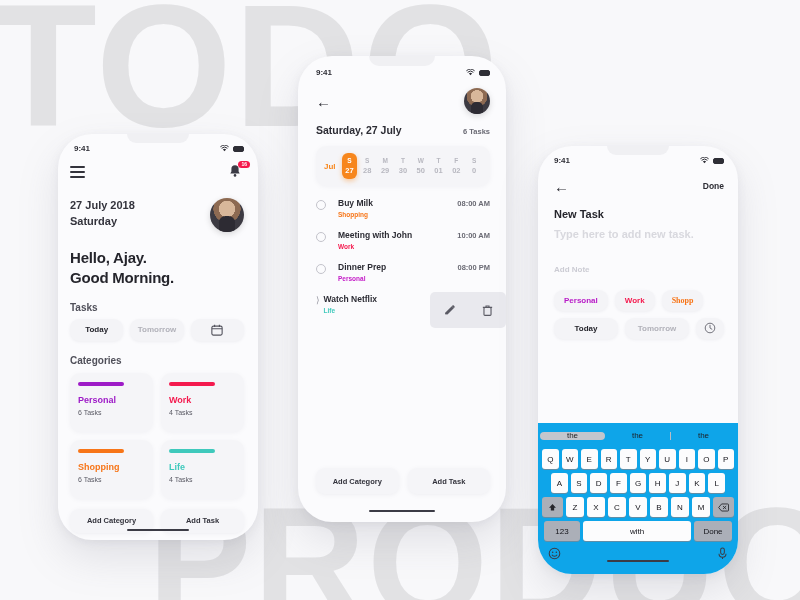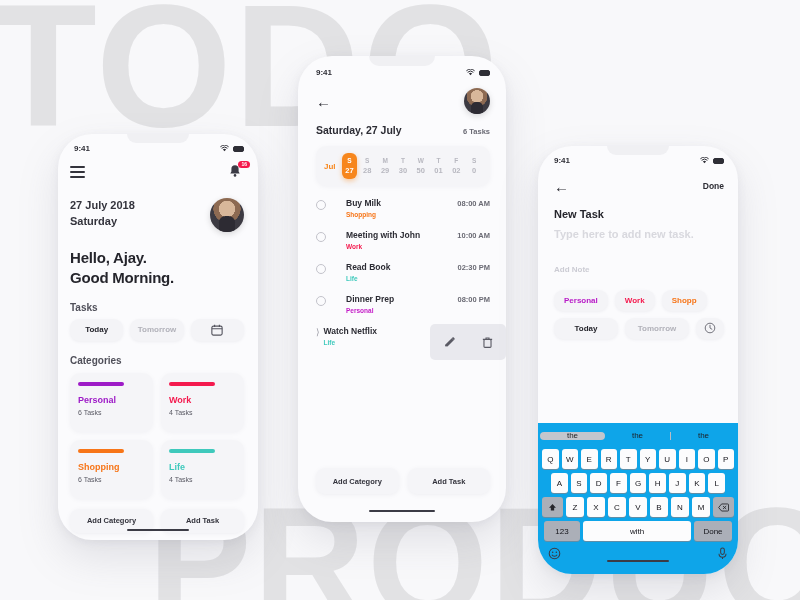--- a/index.html
+++ b/index.html
@@ -142,21 +142,21 @@
   .cal-day {
     flex: 1 0 0; text-align:center; border-radius: 6px; padding: 3px 0;
     cursor: pointer; min-width: 0;
   }
   .cal-dow { font-size: 6.5px; color: #b8b8c0; font-weight: 600; line-height: 1.5; }
   .cal-num { font-size: 7.5px; color: #b8b8c0; font-weight: 700; line-height: 1.4; }
   .cal-day.sel { background: #f7861c; box-shadow: 0 2px 5px rgba(247,134,28,.4); }
   .cal-day.sel .cal-dow, .cal-day.sel .cal-num { color: #fff; }
 
   .task-list { margin-top: 12px; }
-  .task-row { display:flex; align-items: flex-start; gap: 20px; height: 32px; position: relative; }
+  .task-row { display:flex; align-items: flex-start; gap: 12px; height: 32px; position: relative; }
   .t-check {
     width: 10px; height: 10px; border-radius: 50%;
     border: 1.2px solid #c3c3cb; flex: 0 0 auto; margin-top: 2px;
     cursor: pointer; background: transparent;
   }
   .t-main { flex: 1; min-width: 0; }
   .t-name { font-size: 8.5px; font-weight: 700; color: #2c2c34; line-height: 1.3; }
   .t-cat  { font-size: 6.5px; font-weight: 700; margin-top: 2px; }
   .t-time { font-size: 7.5px; color: #6a6a74; font-weight: 600; margin-top: 1px; white-space: nowrap;}
 
@@ -390,28 +390,20 @@
             </div>
             <div class="t-time">08:00 AM</div>
           </div>
           <div class="task-row">
             <div class="t-check"></div>
             <div class="t-main">
               <div class="t-name">Meeting with John</div>
               <div class="t-cat" id="tcat1" style="color: rgb(244, 26, 78);">Work</div>
             </div>
             <div class="t-time">10:00 AM</div>
-          </div>
-          <div class="task-row">
-            <div class="t-check"></div>
-            <div class="t-main">
-              <div class="t-name">Read Book</div>
-              <div class="t-cat" id="tcat2" style="color: rgb(63, 201, 188);">Life</div>
-            </div>
-            <div class="t-time">02:30 PM</div>
           </div>
           <div class="task-row">
             <div class="t-check"></div>
             <div class="t-main">
               <div class="t-name">Dinner Prep</div>
               <div class="t-cat" id="tcat3" style="color: rgb(196, 26, 199);">Personal</div>
             </div>
             <div class="t-time">08:00 PM</div>
           </div>
 
@@ -468,21 +460,21 @@
           <span class="back-arrow">←</span>
           <span class="p3-done">Done</span>
         </div>
         <div class="p3-title">New Task</div>
         <div class="p3-placeholder">Type here to add new task.</div>
         <div class="p3-note">Add Note</div>
 
         <div class="p3-chips">
           <div class="chip" id="pchip0" style="color: rgb(184, 26, 199);">Personal</div>
           <div class="chip" id="pchip1" style="color: rgb(244, 26, 78);">Work</div>
-          <div class="chip" id="pchip2" style="color: rgb(247, 117, 24);">Shopp</div>
+          <div class="chip" id="pchip2" style="color: rgb(247, 117, 24); font-family: Liberation Serif, serif;">Shopp</div>
         </div>
 
         <div class="p3-chips2">
           <div class="chip active">Today</div>
           <div class="chip muted">Tomorrow</div>
           <div class="chip icon-chip" style="flex:0 0 28px;">
             <svg width="12" height="12" viewBox="0 0 14 14">
               <circle cx="7" cy="7" r="5.6" fill="none" stroke="#6a6a74" stroke-width="1.1"></circle>
               <path d="M7 3.8 V7 L9.2 8.4" fill="none" stroke="#6a6a74" stroke-width="1.1" stroke-linecap="round"></path>
             </svg>

